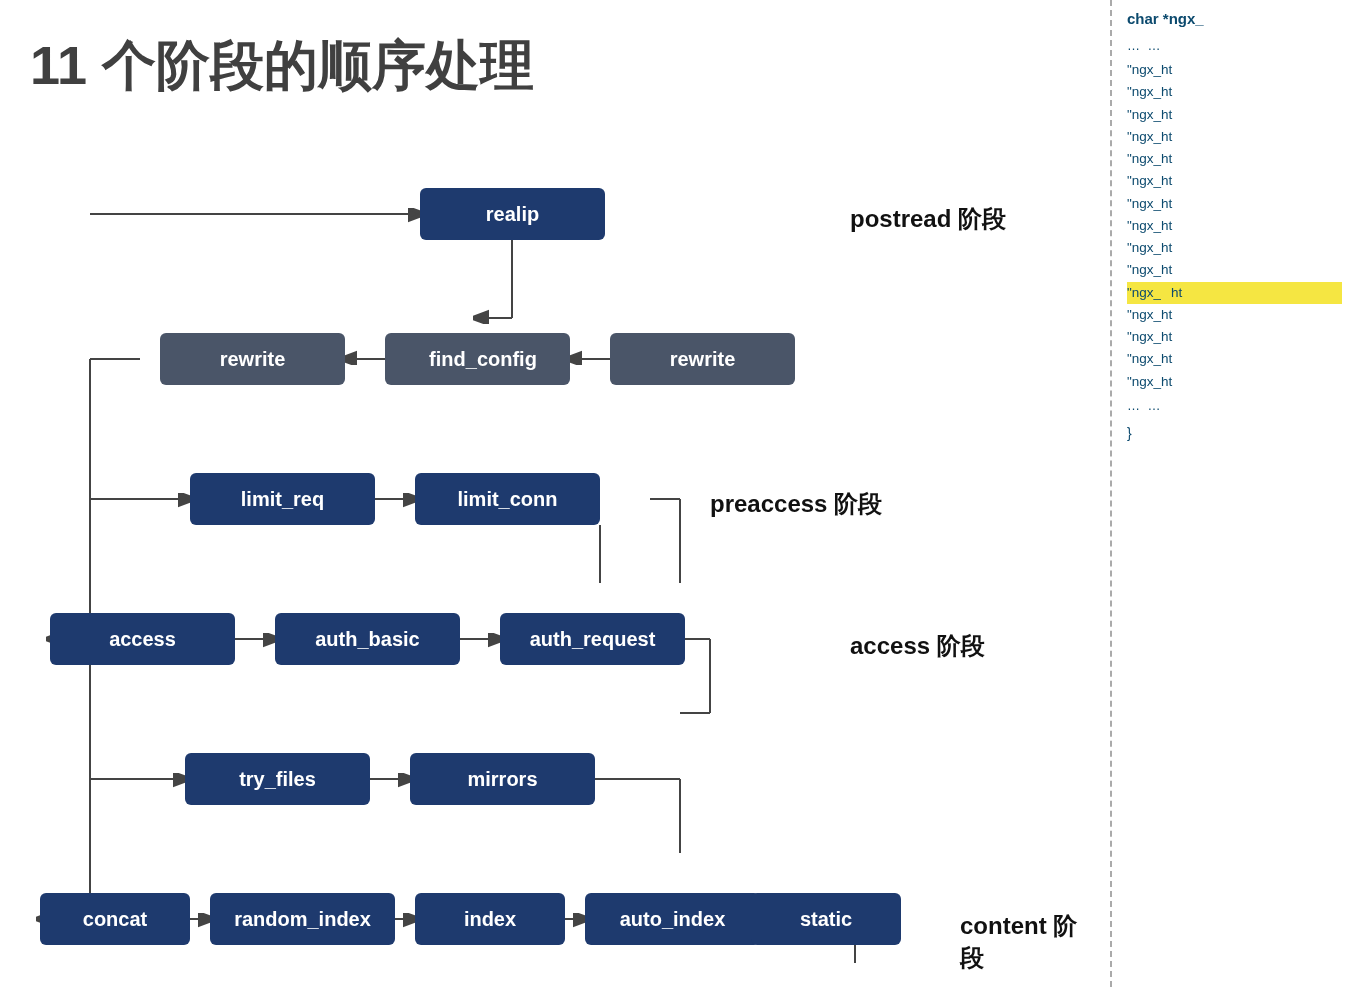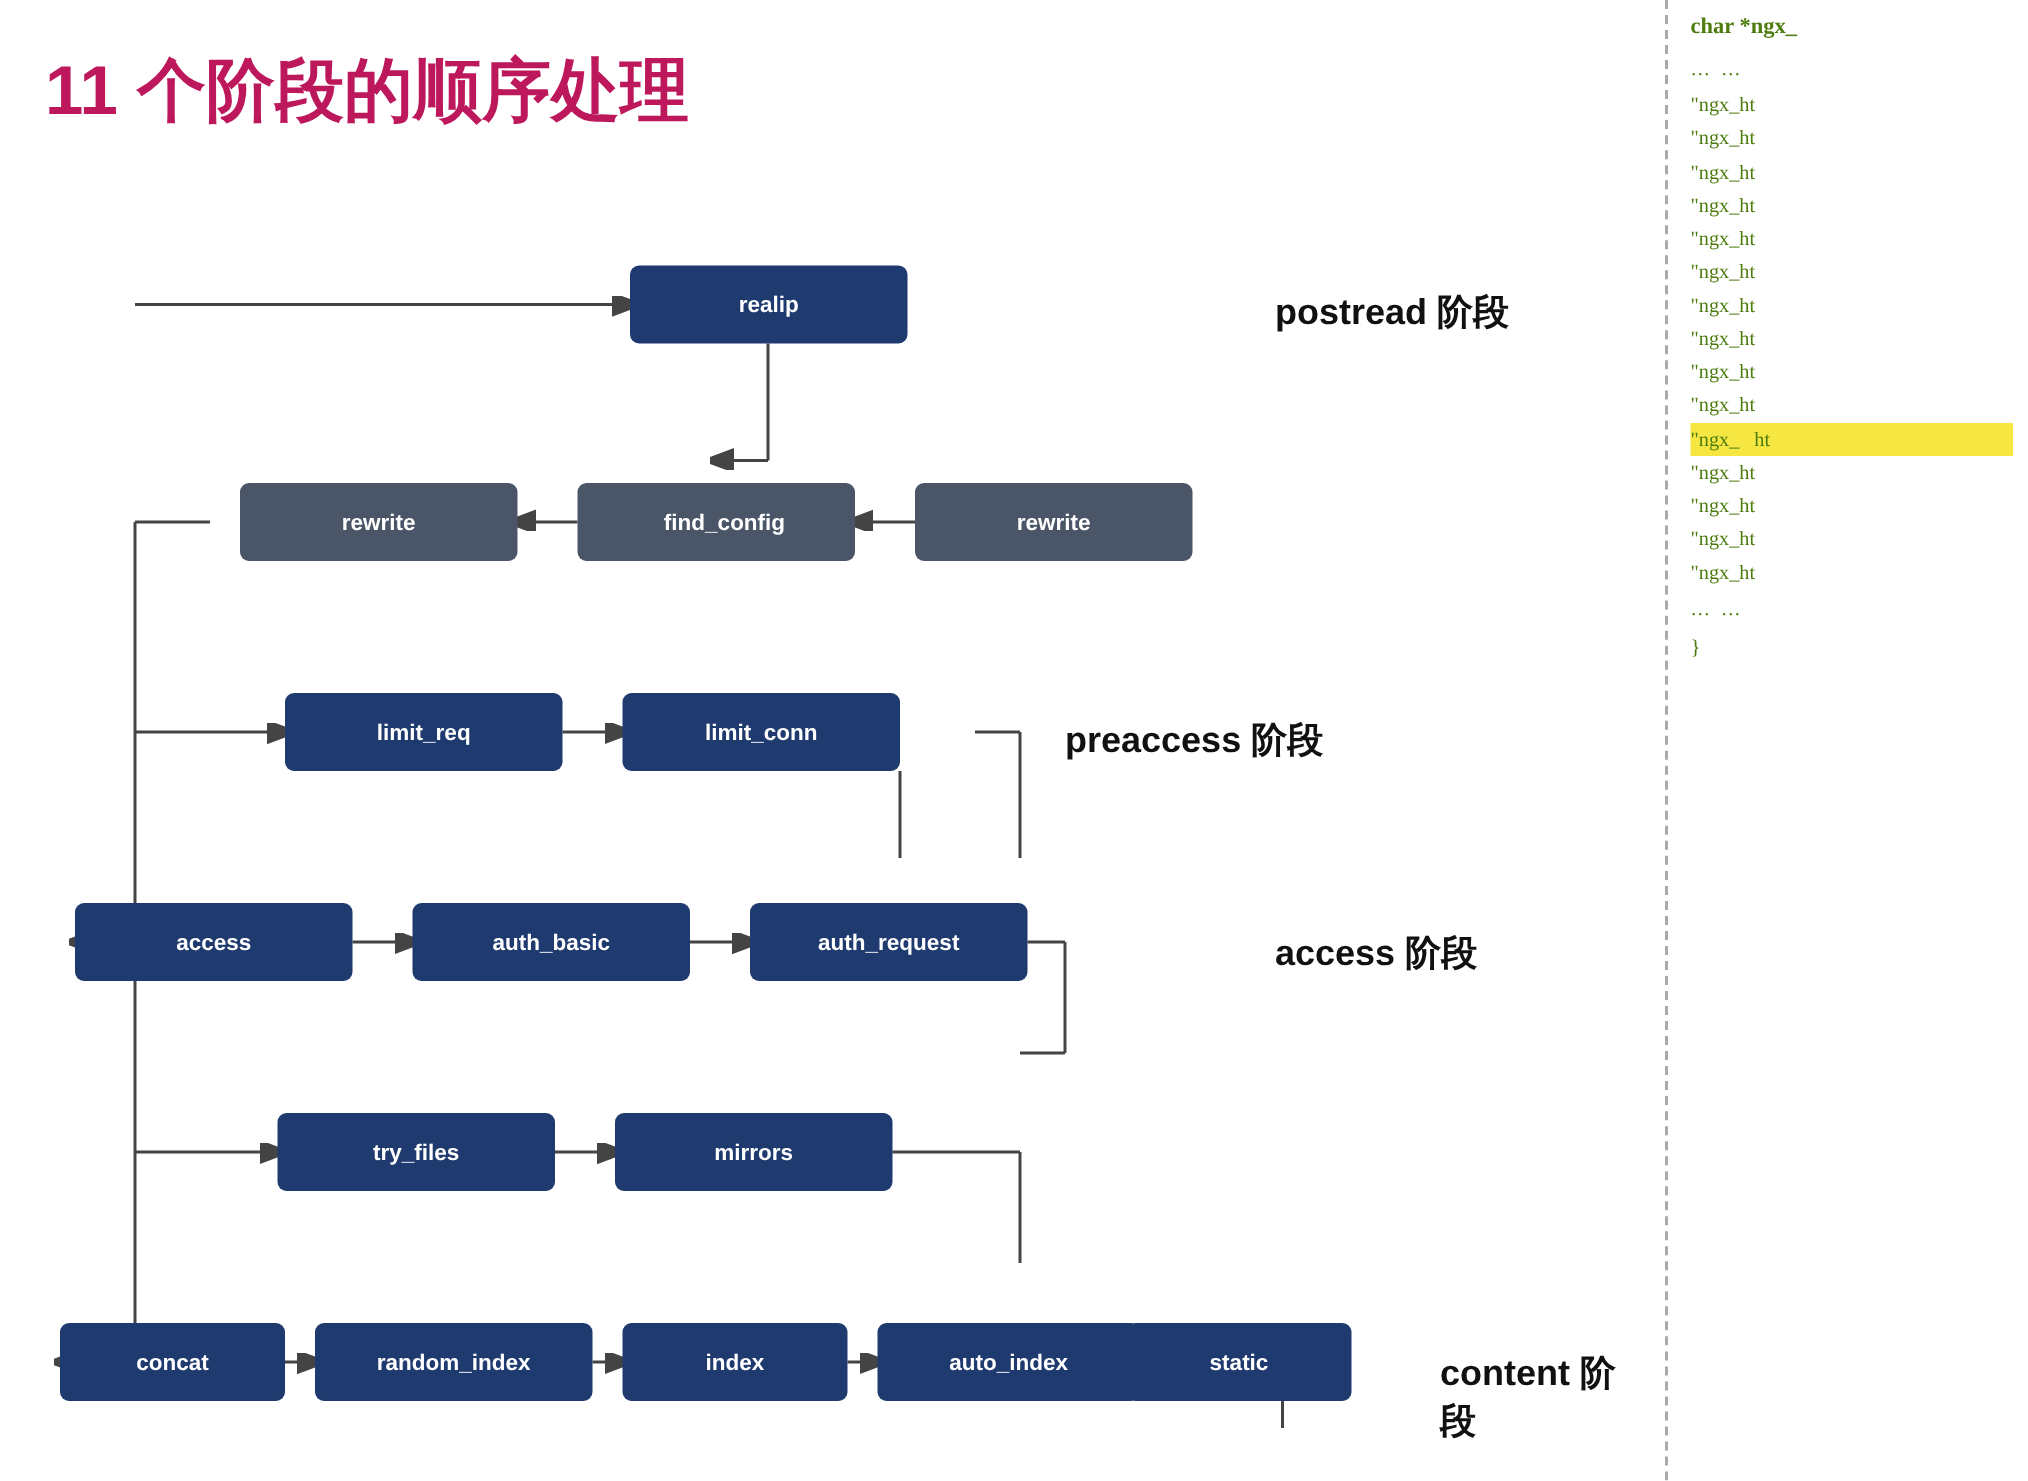--- a/index.html
+++ b/index.html
@@ -13,45 +13,45 @@
     }
     .left-panel {
       flex: 0 0 1110px;
       padding: 30px 20px 20px 30px;
       position: relative;
     }
     .right-panel {
       flex: 0 0 242px;
       border-left: 2px dashed #aaa;
       padding: 10px 10px 24px 15px;
-      font-family: Liberation Serif, serif;
+      font-family: Liberation Sans, sans-serif;
       font-size: 14px;
-      color: #4d7c0f;
+      color: #0c4a6e;
       overflow: hidden;
     }
     .page-title {
-      font-size: 46px;
+      font-size: 54px;
       font-weight: 900;
-      color: #be185d;
+      color: #404040;
       margin-bottom: 30px;
     }
     .diagram {
       position: relative;
       width: 1050px;
       height: 830px;
     }
     
     .node {
       position: absolute;
       border-radius: 6px;
       display: flex;
       align-items: center;
       justify-content: center;
       font-weight: 700;
-      font-size: 15px;
+      font-size: 20px;
       color: #fff;
     }
     .node-dark { background: #1e3a6e; }
     .node-mid  { background: #4a5568; }
 
     
     .stage-label {
       position: absolute;
       font-size: 24px;
       font-weight: 700;

